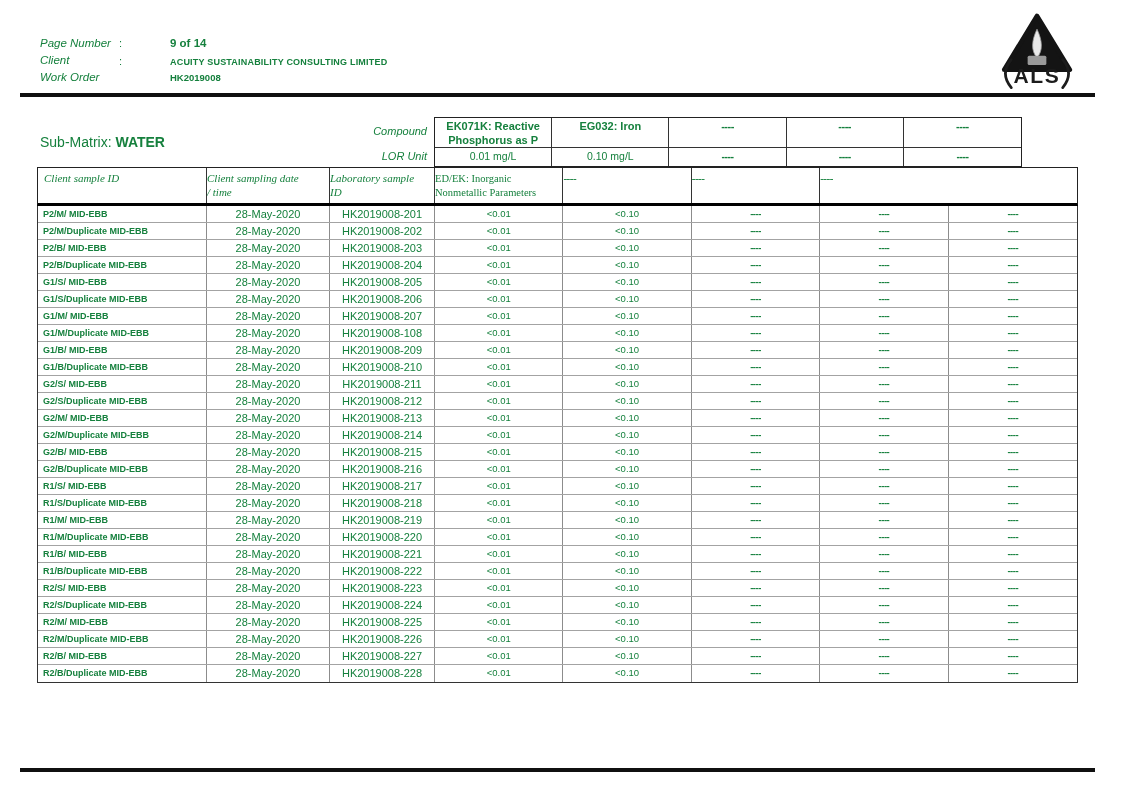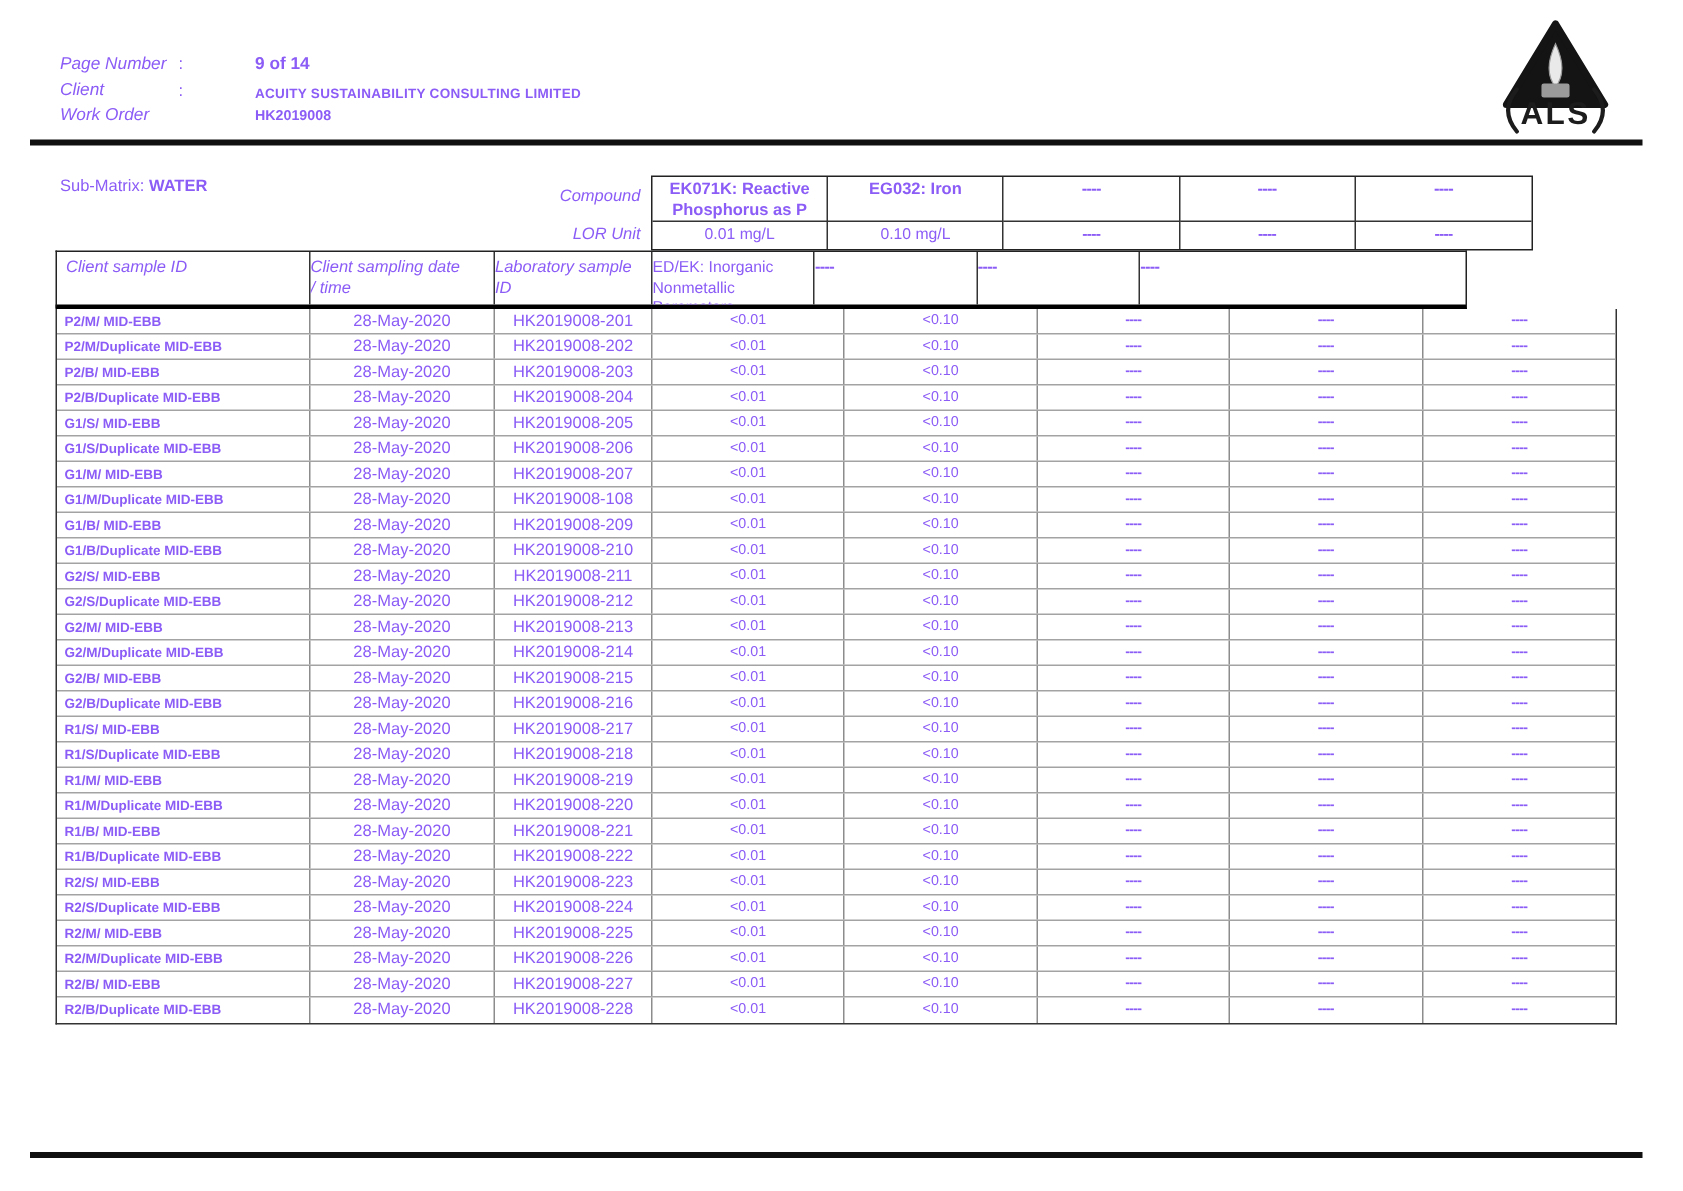--- a/index.html
+++ b/index.html
@@ -1,50 +1,50 @@
 <!DOCTYPE html>
 <html><head>
 <meta charset="utf-8">
 <style>
   html,body{margin:0;padding:0;background:#fff;}
   .page{
     position:relative;width:1122px;height:794px;background:#ffffff;
-    font-family:"Liberation Sans",sans-serif;color:#8b5cf6;overflow:hidden;
+    font-family:"Liberation Sans",sans-serif;color:#15803d;overflow:hidden;
   }
   
   .lh-label{position:absolute;left:40px;font-style:italic;font-size:11.5px;white-space:nowrap;}
   .lh-colon{position:absolute;left:119px;font-size:11px;}
   .lh-value{position:absolute;left:130px;font-weight:bold;white-space:nowrap;margin-left:40px;}
   .v-page{top:37px;font-size:11.5px;}
   .v-client{top:57px;font-size:9px;letter-spacing:.2px;}
   .v-wo{top:72px;font-size:9.5px;}
   .logo{position:absolute;left:998px;top:12px;width:78px;height:78px;}
   .rule{position:absolute;left:20px;width:1075px;background:#101010;}
   .rule-top{top:93px;height:3.5px;}
   .rule-bottom{top:768px;height:4px;}
   
   .tablewrap{position:absolute;left:37px;top:117px;width:1041px;height:566px;}
-  .submatrix{position:absolute;left:3px;top:1px;font-size:11px;}
+  .submatrix{position:absolute;left:3px;top:17px;font-size:14px;}
   .submatrix b{font-weight:bold;}
   .side-label{position:absolute;left:0;width:390px;text-align:right;font-style:italic;font-size:11px;}
   .lbl-compound{top:8px;}
   .lbl-lor{top:33px;}
   .hdr-compound{
     position:absolute;left:397px;top:0;width:588px;height:50px;box-sizing:border-box;
     display:grid;grid-template-columns:repeat(5,1fr);grid-template-rows:30px 1fr;
     border:1px solid #222;
   }
   .hdr-compound .cell{box-sizing:border-box;text-align:center;overflow:hidden;}
   .hdr-compound .cell:not(:nth-child(5n)){border-right:1px solid #333;}
   .hdr-compound .r1{border-bottom:1px solid #333;font-weight:bold;font-size:11px;line-height:13.5px;padding-top:2px;}
   .hdr-compound .r2{font-size:10.5px;line-height:17px;}
   .hdr-cols{
-    position:absolute;left:0;top:50px;width:941px;height:39px;box-sizing:border-box;
+    position:absolute;left:0;top:50px;width:1041px;height:39px;box-sizing:border-box;
     display:grid;grid-template-columns:169px 123px 105px repeat(5,1fr);
-    border:1px solid #222;border-bottom:3px solid #000;
+    border:1px solid #222;border-bottom:3px solid #000;font-family:Liberation Serif, serif;
   }
   .hdr-cols .cell{box-sizing:border-box;font-size:11px;line-height:13.5px;padding-top:4px;
     text-align:left;overflow:hidden;}
   .hdr-cols .cell:not(:last-child){border-right:1px solid #333;}
   .hdr-cols .it{font-style:italic;}
   .hdr-cols .first{text-align:left;padding-left:6px;}
   .hdr-cols .method{font-size:10.5px;}
   .dashes{font-weight:bold;letter-spacing:-.5px;}
   .data-body{
     position:absolute;left:0;top:89px;width:1041px;box-sizing:border-box;

